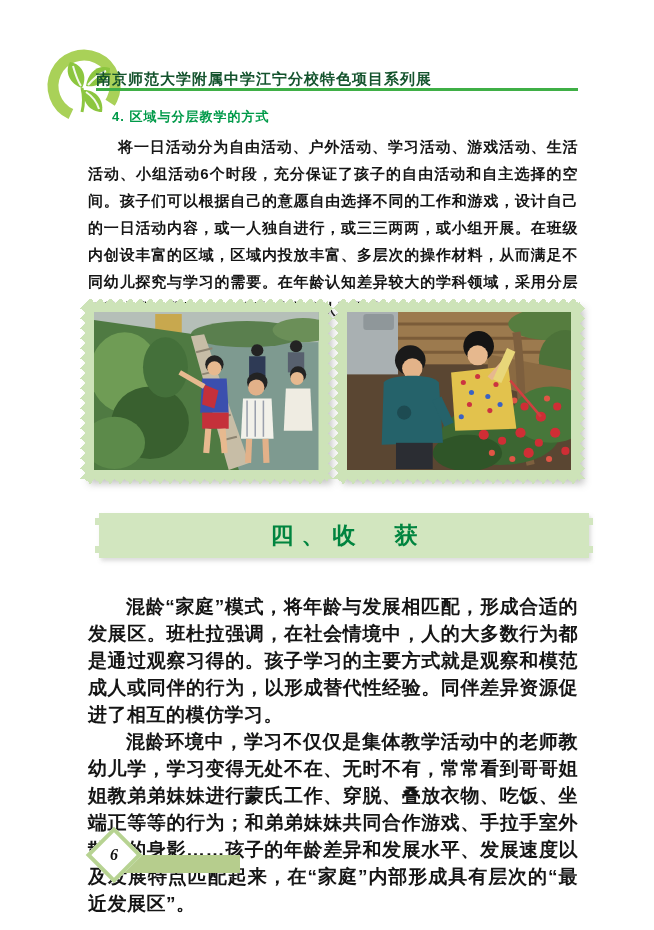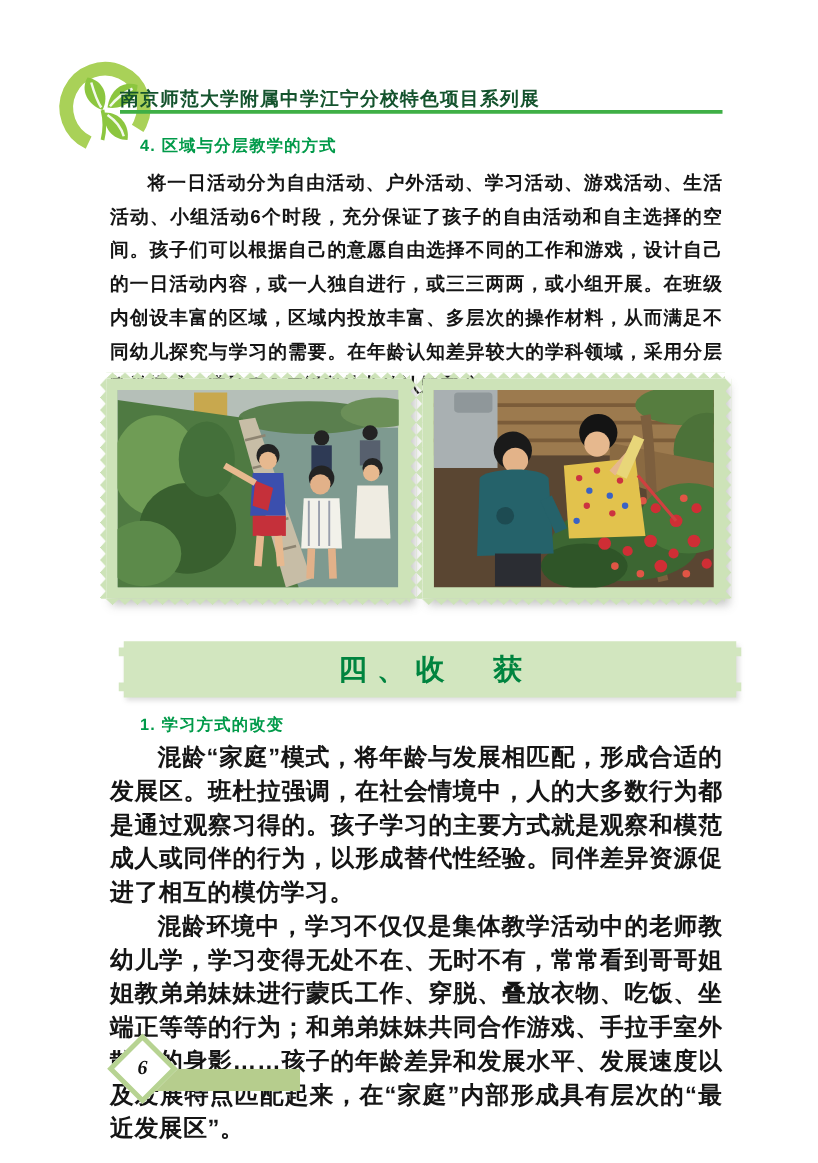--- a/index.html
+++ b/index.html
@@ -234,21 +234,20 @@
   </div>
 
   <div class="banner">
     <b class="notch tl"></b>
     <b class="notch bl"></b>
     <b class="notch tr"></b>
     <b class="notch br"></b>
     <span class="banner-text">四、收　获</span>
   </div>
 
-  <h3 class="green-heading h-sec1">1. 学习方式的改变</h3>
   <div class="flow">
     <p>混龄“家庭”模式，将年龄与发展相匹配，形成合适的发展区。班杜拉强调，在社会情境中，人的大多数行为都是通过观察习得的。孩子学习的主要方式就是观察和模范成人或同伴的行为，以形成替代性经验。同伴差异资源促进了相互的模仿学习。</p>
     <p>混龄环境中，学习不仅仅是集体教学活动中的老师教幼儿学，学习变得无处不在、无时不有，常常看到哥哥姐姐教弟弟妹妹进行蒙氏工作、穿脱、叠放衣物、吃饭、坐端正等等的行为；和弟弟妹妹共同合作游戏、手拉手室外散步的身影……孩子的年龄差异和发展水平、发展速度以及发展特点匹配起来，在“家庭”内部形成具有层次的“最近发展区”。</p>
   </div>
 
   <div class="footer-bar"></div>
   <div class="page-diamond">
     <span class="page-num">6</span>
   </div>
 

